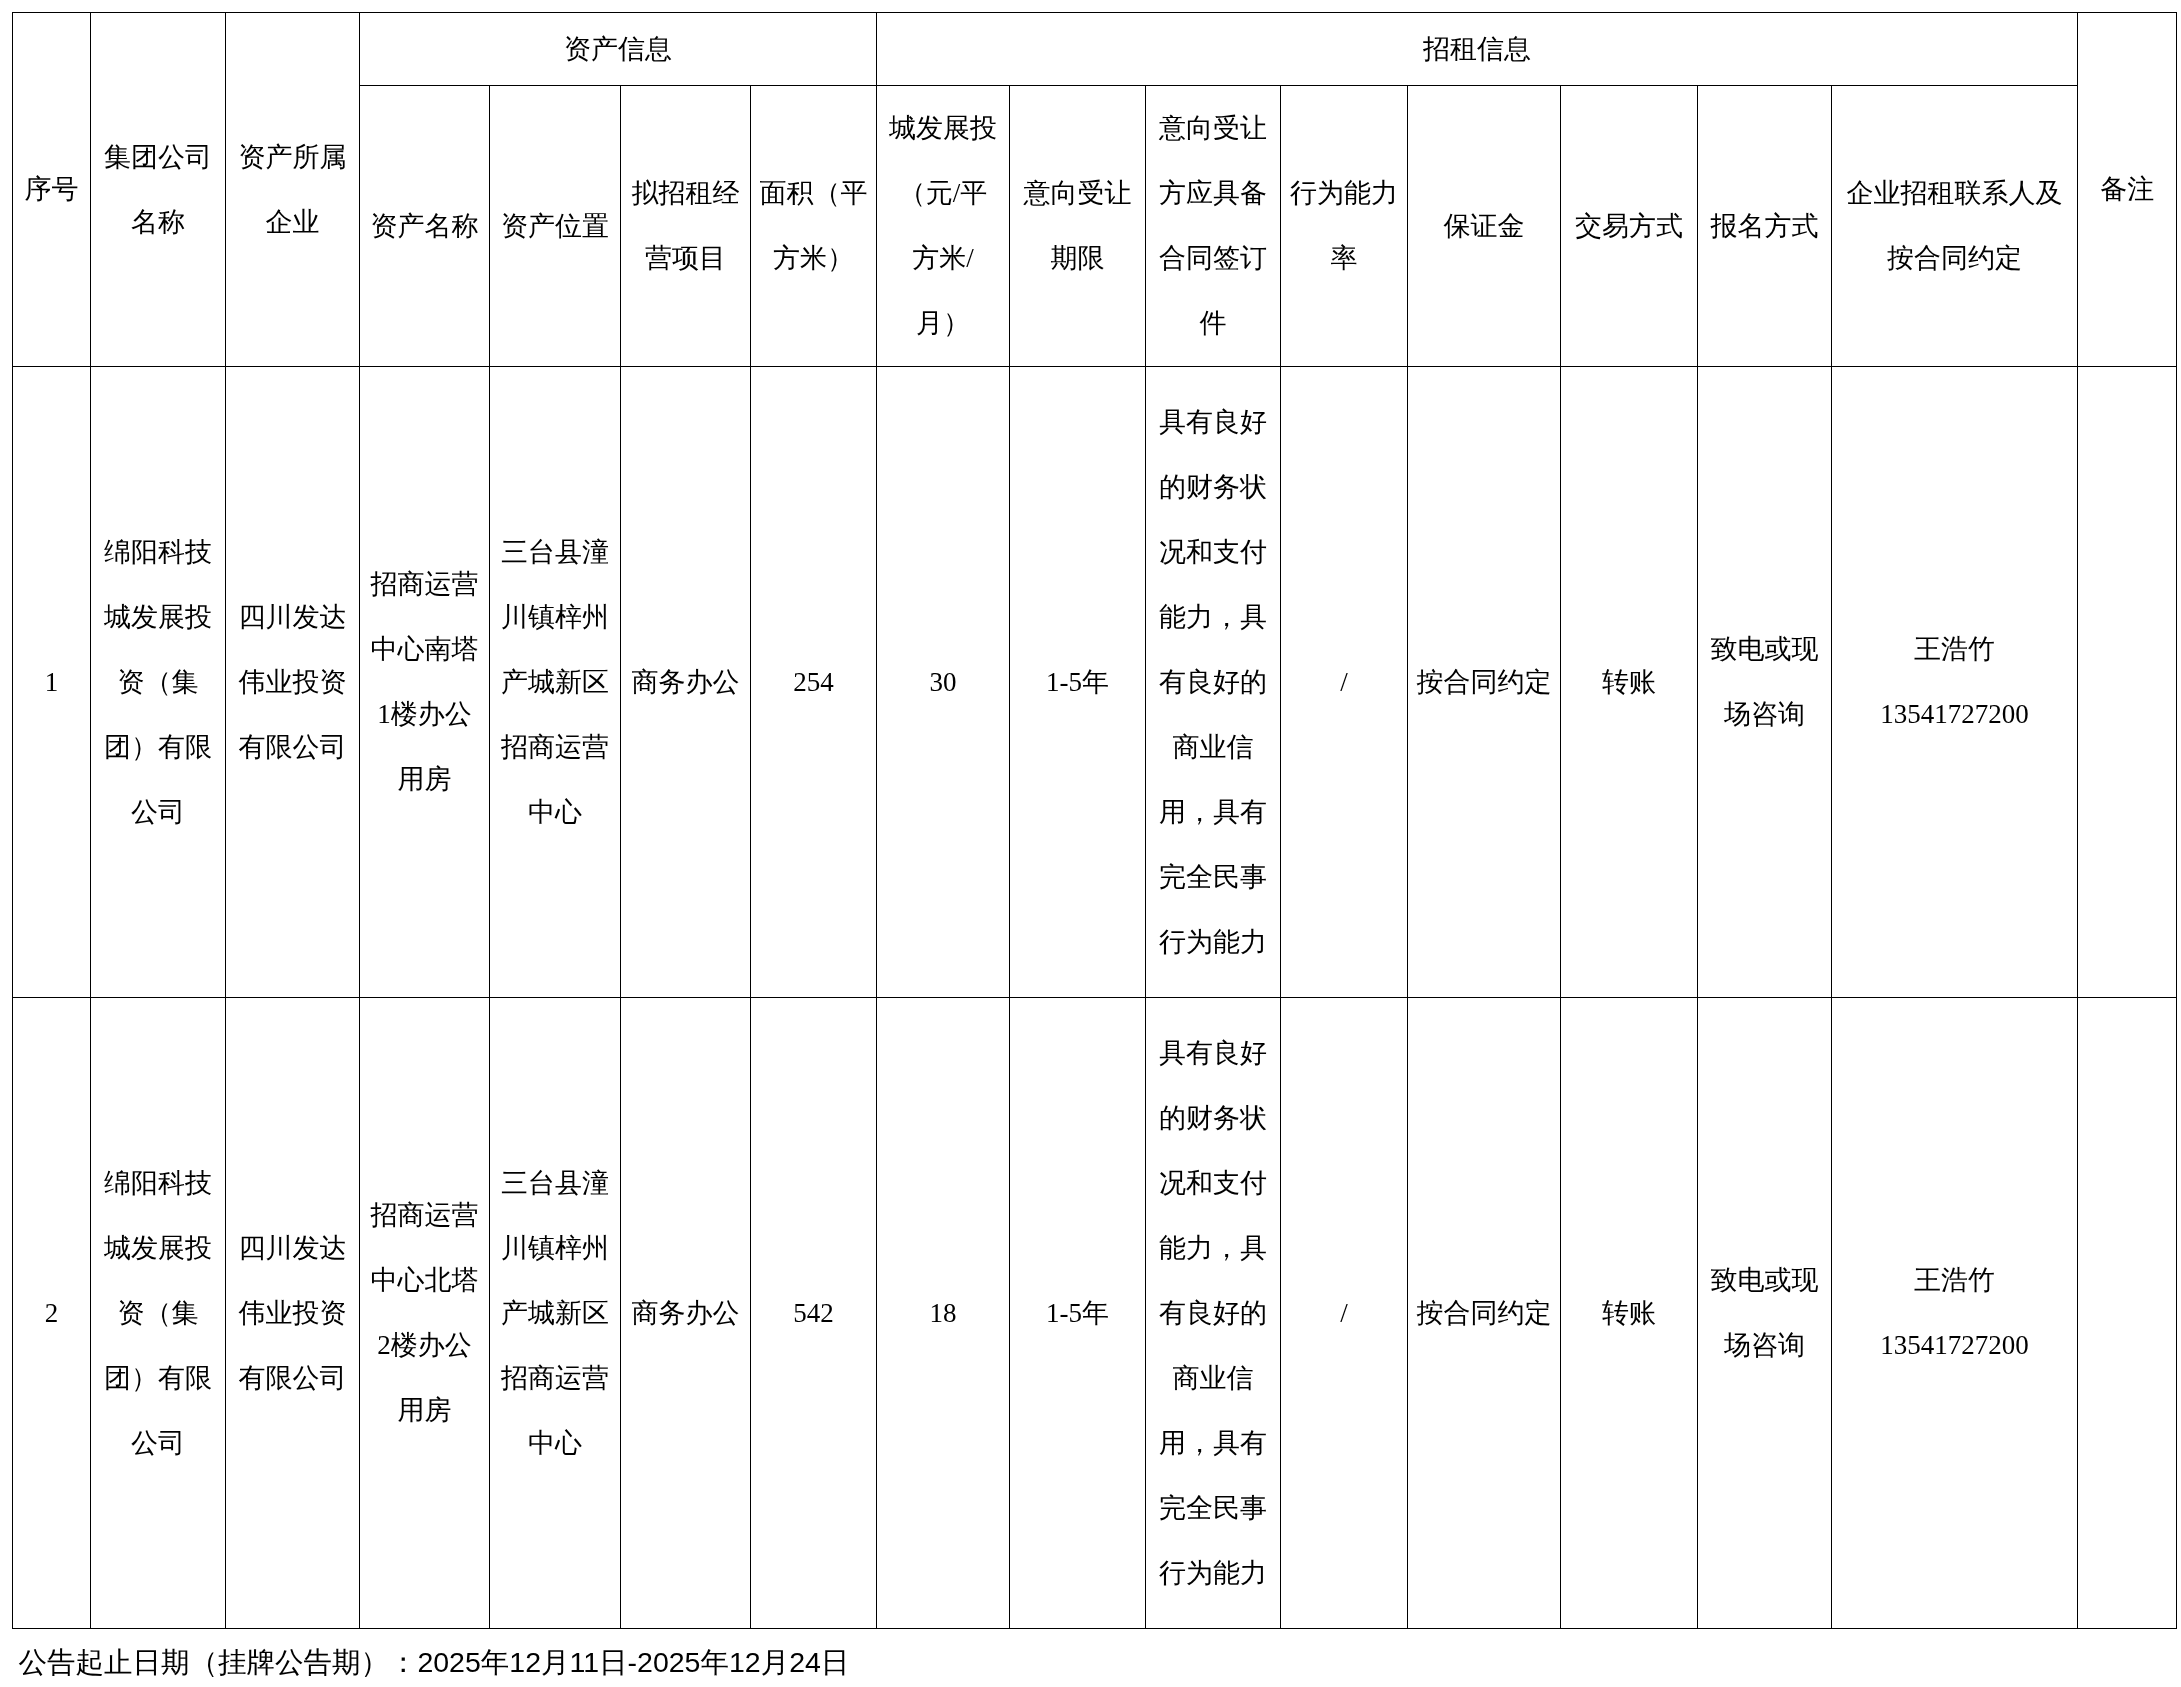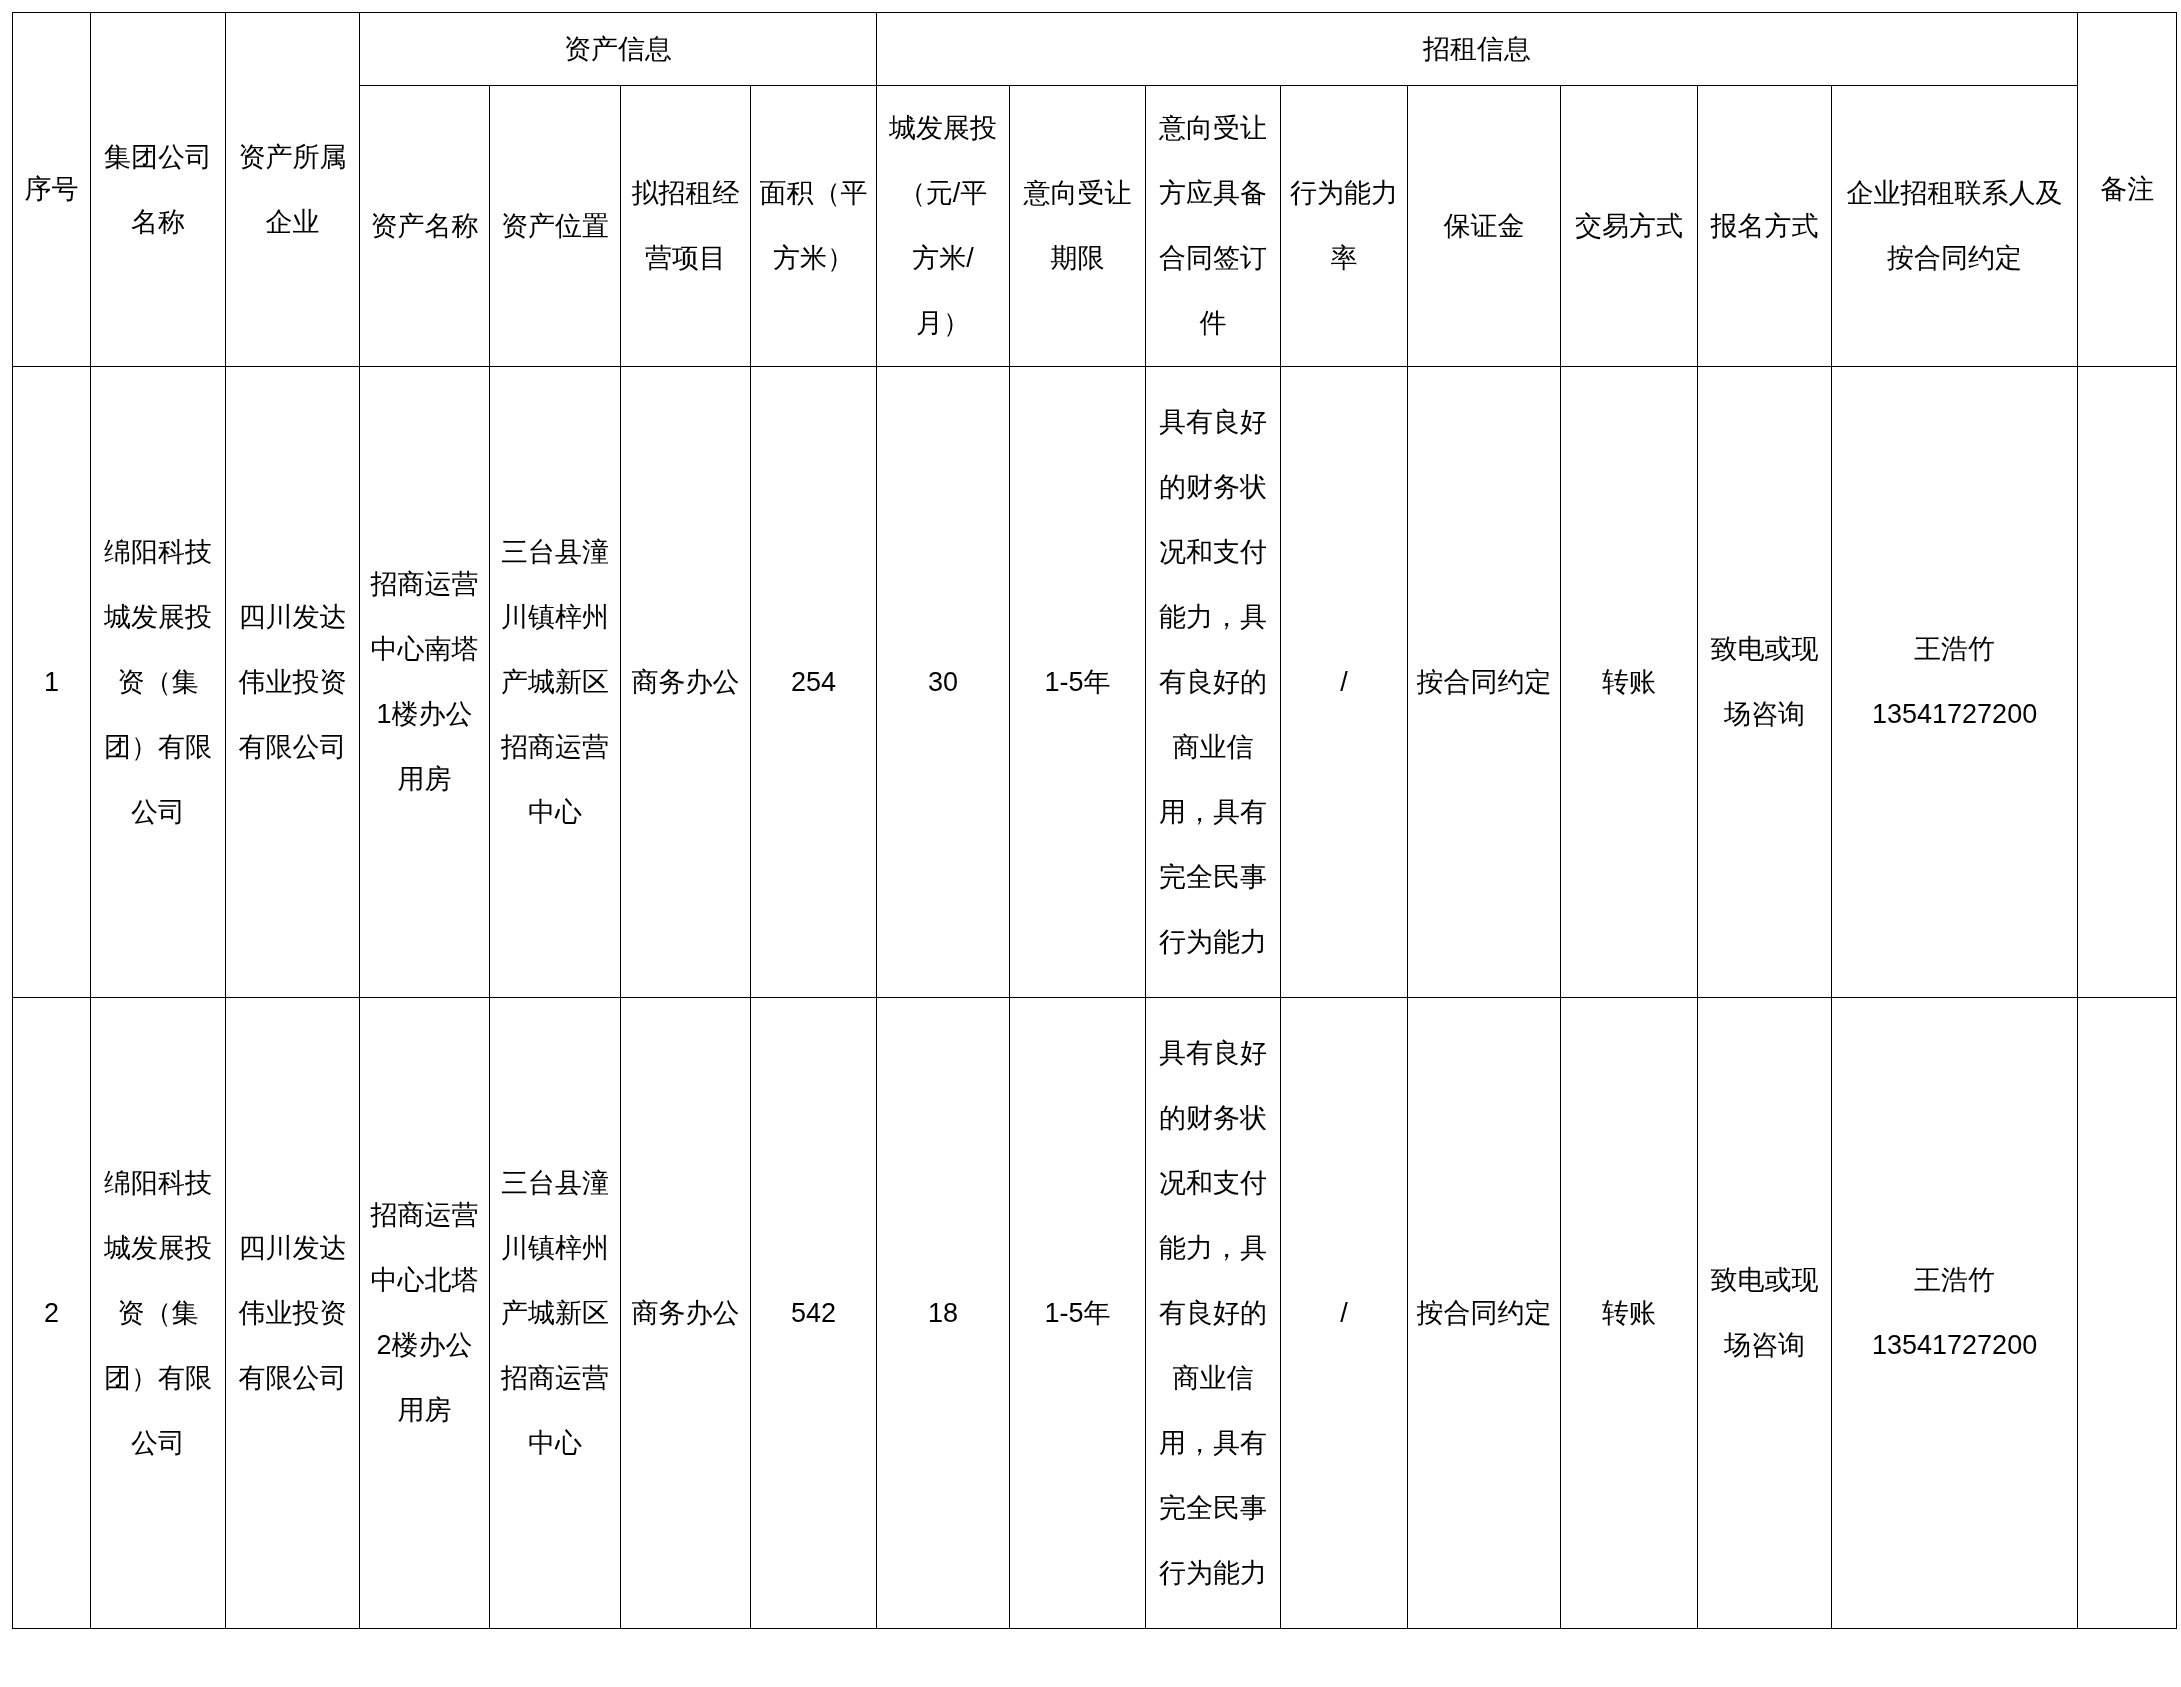--- a/index.html
+++ b/index.html
@@ -29,20 +29,21 @@
     padding: 0 2.8px;
     text-align: center;
     vertical-align: middle;
     font-size: 27px;
     font-weight: 400;
     line-height: 65px;
     white-space: pre-line;
     word-break: break-all;
     overflow: hidden;
     background: #ffffff;
+    font-family: Liberation Serif, serif;
   }
   tr.band-top   { height: 73px;  }
   tr.band-cols  { height: 281px; }
   tr.data-row-1 { height: 631px; }
   tr.data-row-2 { height: 631px; }
   .footer-note {
     margin: 14.7px 0 0 18.4px;
     font-size: 28.5px;
     line-height: 37px;
     font-weight: 400;
@@ -190,15 +191,16 @@
         <td>转账</td>
         <td>致电或现
 场咨询</td>
         <td>王浩竹
 13541727200</td>
         <td></td>
       </tr>
     </tbody>
   </table>
 
+  <div class="footer-note">公告起止日期（挂牌公告期）：2025年12月11日-2025年12月24日</div>
 
 </div>
 
 
 </body></html>

